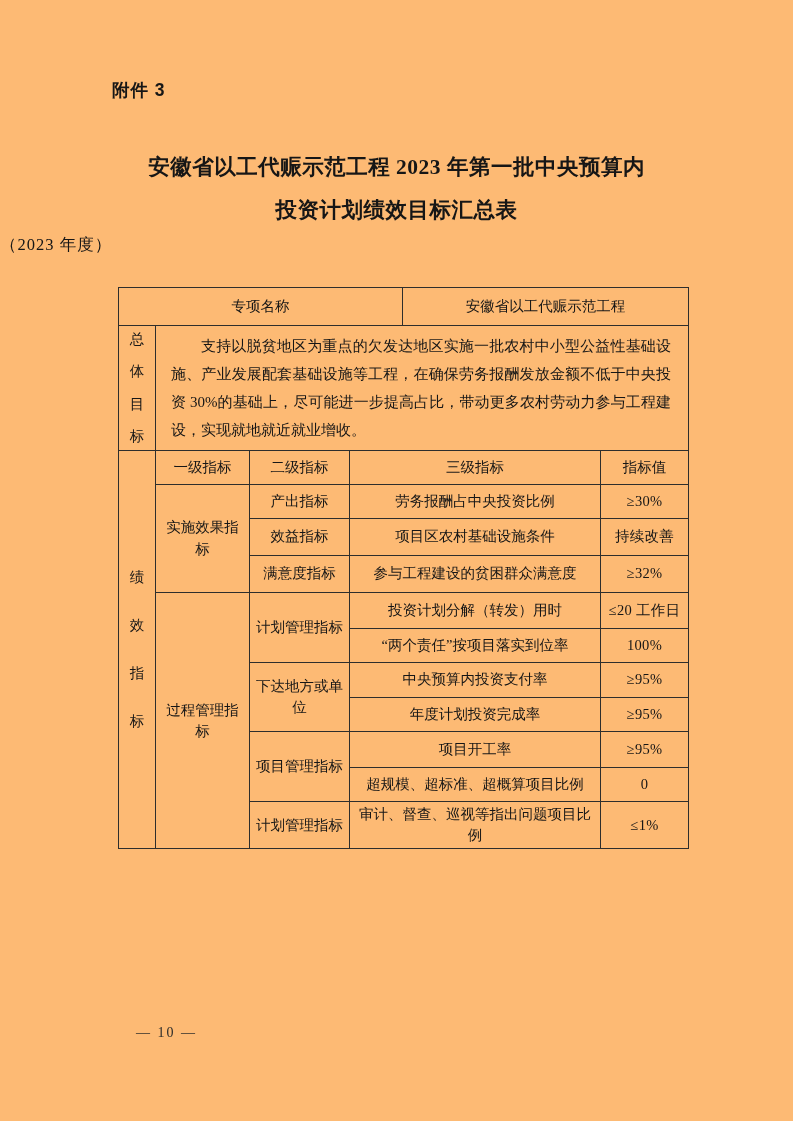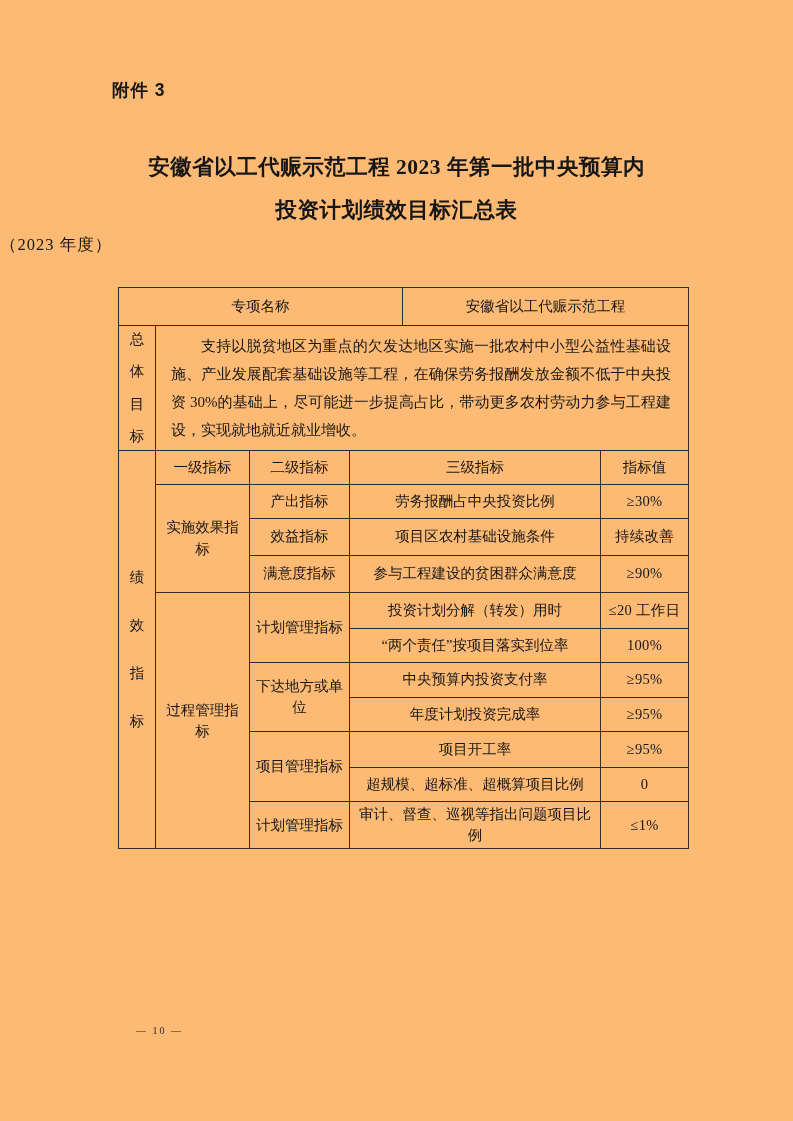--- a/index.html
+++ b/index.html
@@ -90,21 +90,21 @@
     line-height: 28px;
     padding: 4px 13px 4px 11px;
   }
 
   .val-cell { letter-spacing: 0.3px; margin-top: 32px; }
 
   .page-number {
     position: absolute;
     left: 136px;
     top: 1025px;
-    font-size: 10px;
+    font-size: 14px;
     letter-spacing: 2px;
     color: #2c2c2a;
   }
 </style>
 </head>
 <body>
 
 <div class="page">
 
   <div class="attachment-label">附件 3</div>
@@ -184,21 +184,21 @@
         <td class="val-cell">≥30%</td>
       </tr>
       <tr style="height:37px">
         <td>效益指标</td>
         <td>项目区农村基础设施条件</td>
         <td class="val-cell">持续改善</td>
       </tr>
       <tr style="height:37px">
         <td>满意度指标</td>
         <td>参与工程建设的贫困群众满意度</td>
-        <td class="val-cell">≥90%</td>
+        <td class="val-cell">≥32%</td>
       </tr>
 
       <tr style="height:36px">
         <td rowspan="7">过程管理指标</td>
         <td rowspan="2">计划管理指标</td>
         <td>投资计划分解（转发）用时</td>
         <td class="val-cell">≤20 工作日</td>
       </tr>
       <tr style="height:34px">
         <td>“两个责任”按项目落实到位率</td>

